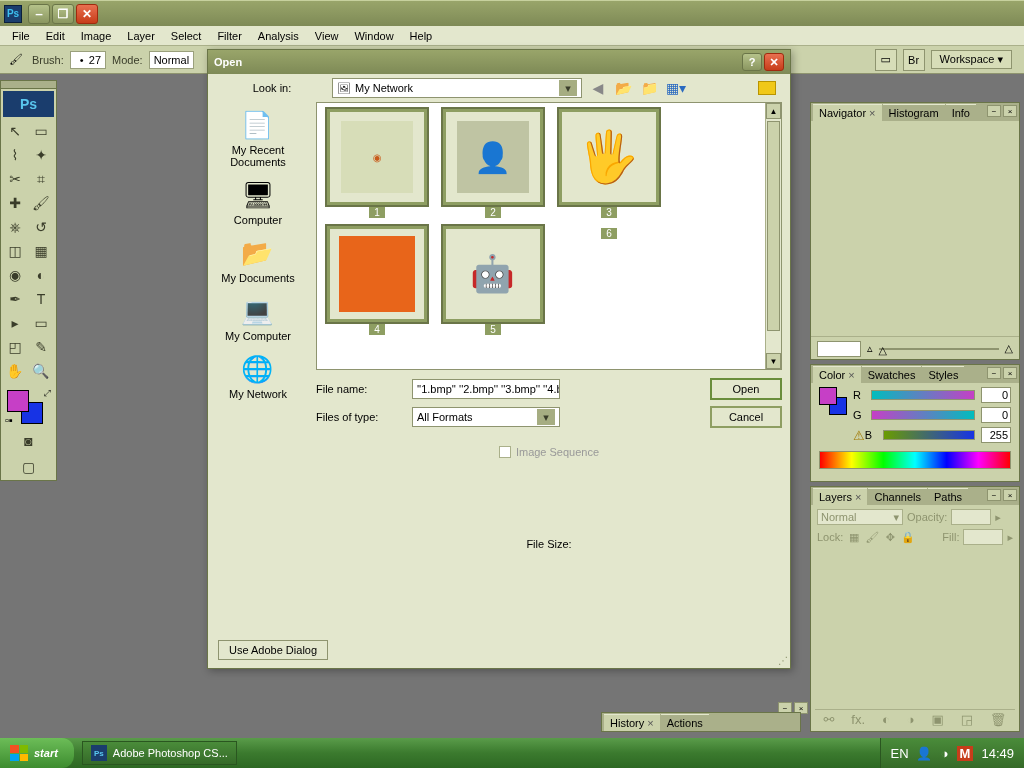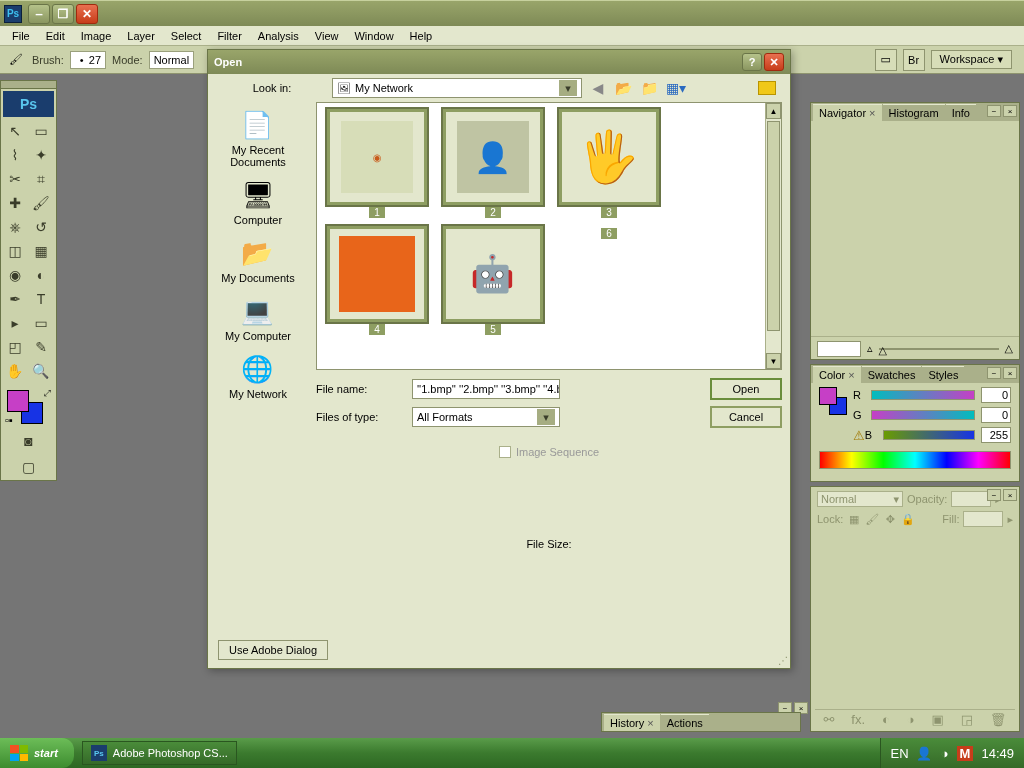--- a/index.html
+++ b/index.html
@@ -307,20 +307,25 @@
     </div>
     <div class="spectrum"></div>
   </div>
 </div>
 
 <div id="panel-layers" class="panel-group">
   <div class="panel-ctl">
       <div class="pc-btn">−</div>
       <div class="pc-btn">×</div>
     </div>
+  <div class="panel-tabs">
+    <div class="panel-tab"><span>Layers</span><span class="x">×</span></div>
+    <div class="panel-tab inactive">Channels</div>
+    <div class="panel-tab inactive">Paths</div>
+  </div>
   <div class="body">
     <div class="layer-row">
       <div class="dd">
           <span>Normal</span>
           <span>▾</span>
         </div>
       <span>Opacity:</span>
       <div class="op"></div>
       <span>▸</span>
     </div>

